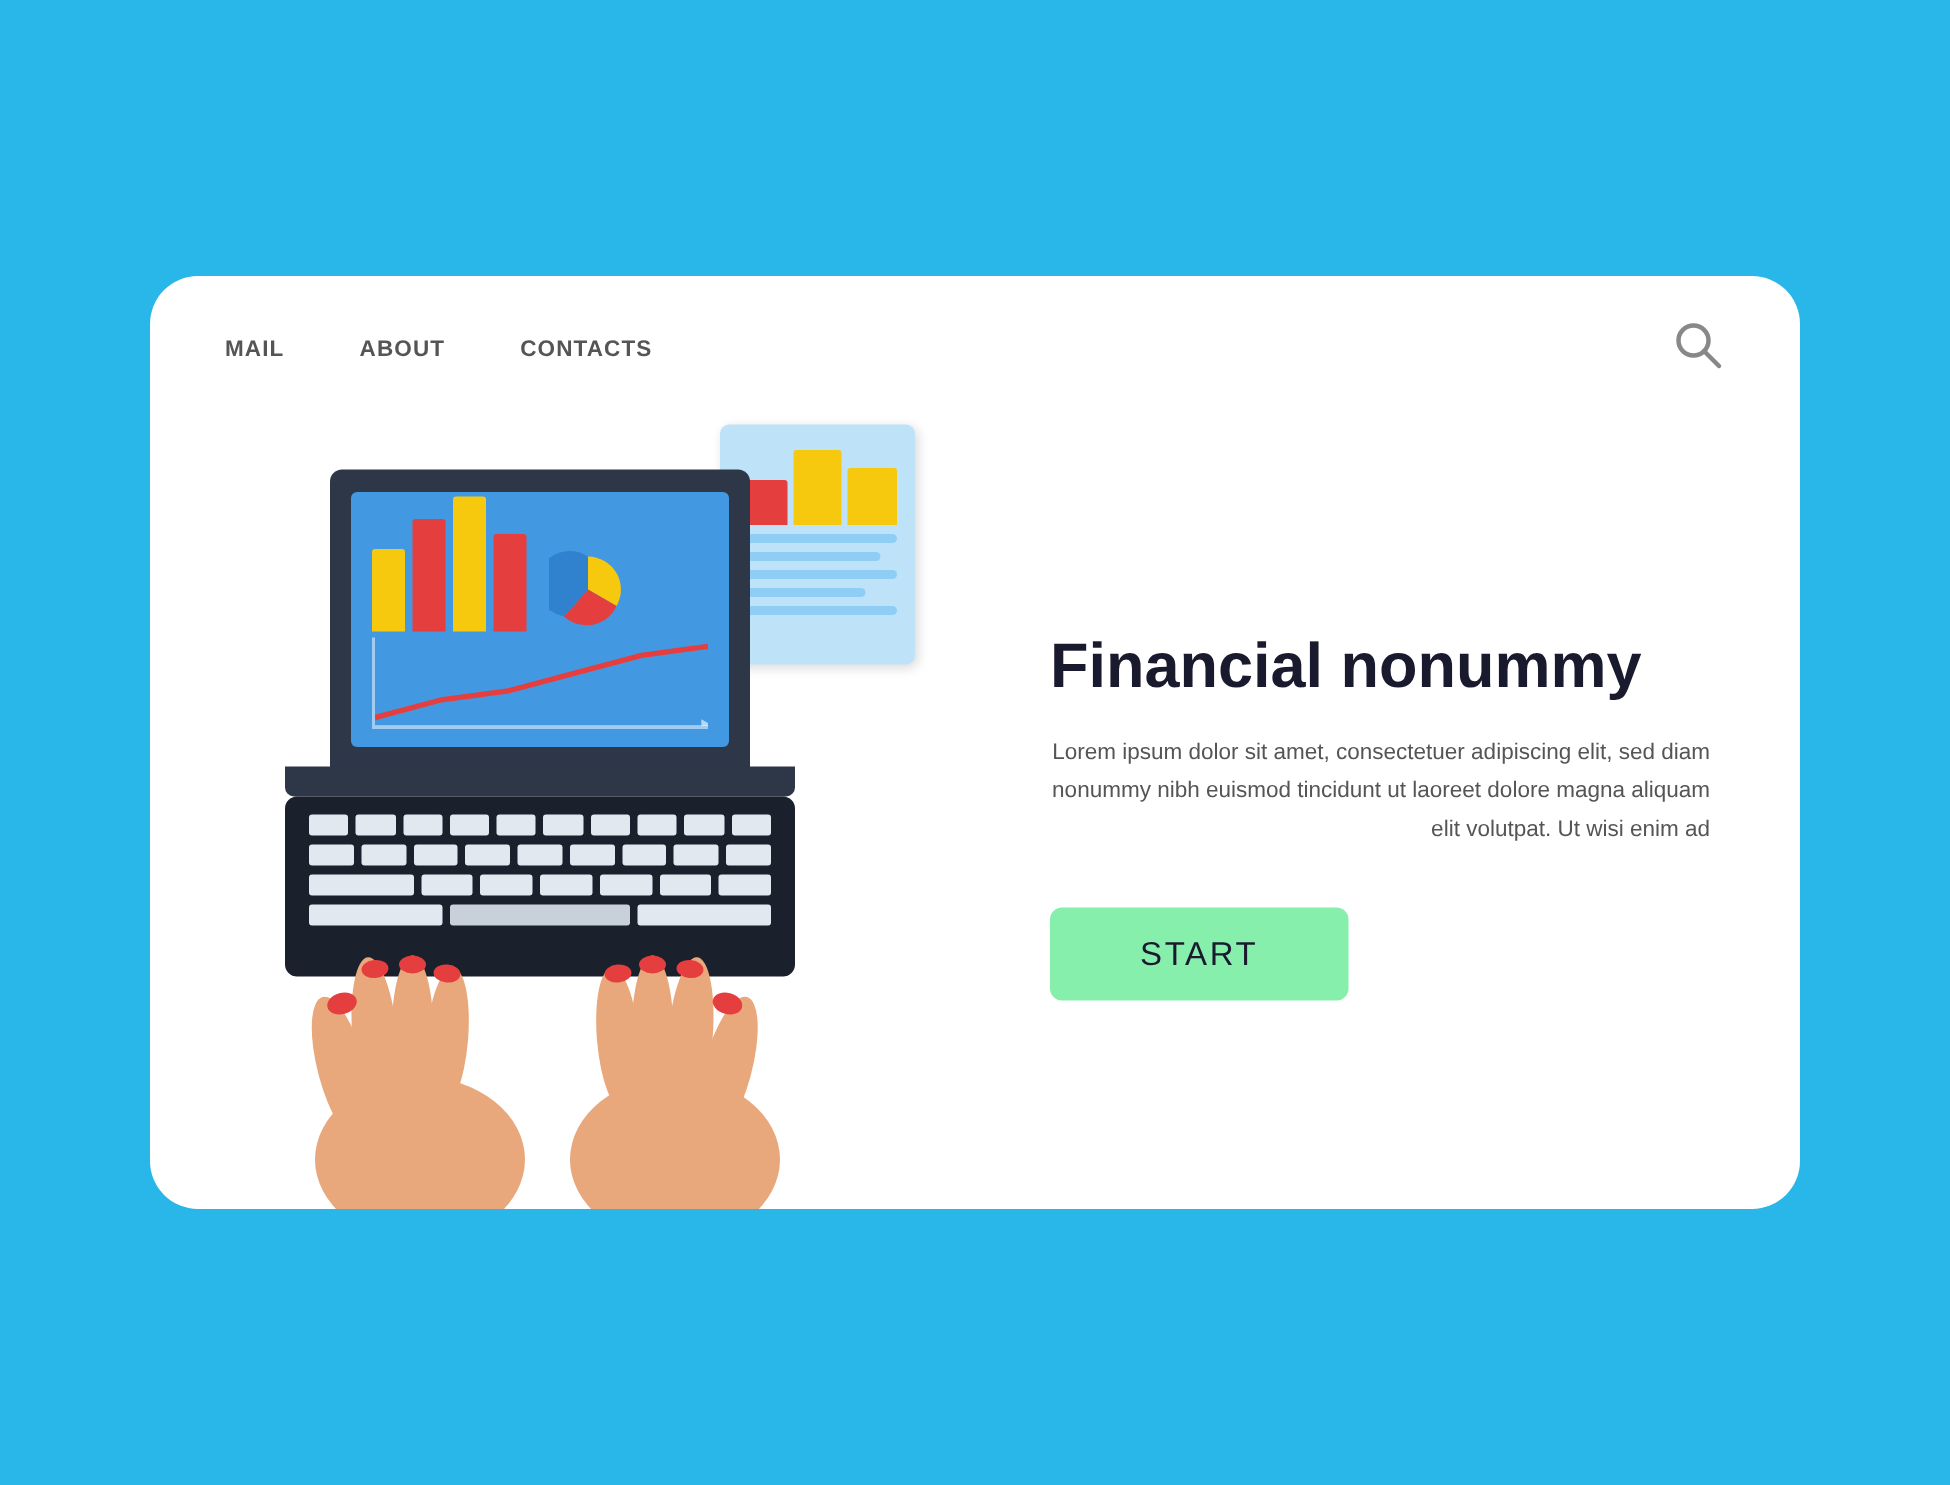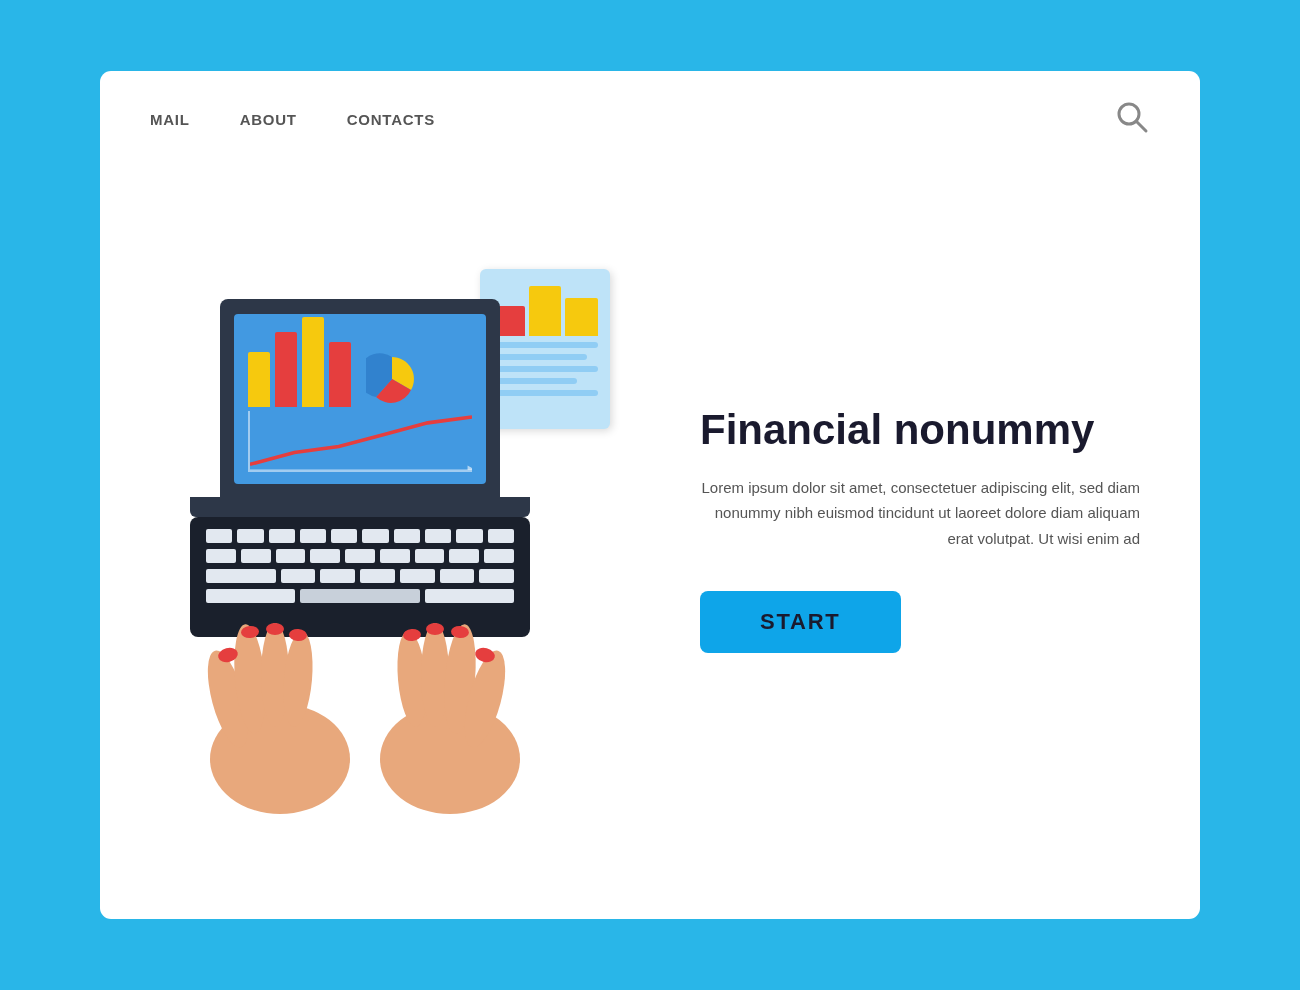--- a/index.html
+++ b/index.html
@@ -10,23 +10,23 @@
       background-color: #29b6e8;
       display: flex;
       align-items: center;
       justify-content: center;
       font-family: Arial, sans-serif;
       overflow: hidden;
     }
 
     .card {
       background: #fff;
-      border-radius: 11px;
+      border-radius: 32px;
       width: 1100px;
-      height: 848px;
+      height: 622px;
       position: relative;
       overflow: hidden;
       display: flex;
       flex-direction: column;
     }
 
     
     .navbar {
       display: flex;
       align-items: center;
@@ -197,26 +197,26 @@
     }
 
     .description-text {
       font-size: 15px;
       color: #555;
       line-height: 1.7;
       text-align: right;
     }
 
     .start-button {
-      background: #0ea5e9;
+      background: #86efac;
       border: none;
       border-radius: 8px;
       padding: 18px 60px;
       font-size: 22px;
-      font-weight: 700;
+      font-weight: 400;
       color: #1a1a2e;
       cursor: pointer;
       letter-spacing: 0.08em;
       align-self: flex-start;
       margin-top: 20px;
       text-transform: uppercase;
     }
   </style>
 </head>
 <body>
@@ -344,17 +344,17 @@
 
         <ellipse cx="252" cy="56" rx="9" ry="6" fill="#e53e3e" transform="rotate(-5,252,56)"></ellipse>
         <ellipse cx="275" cy="50" rx="9" ry="6" fill="#e53e3e"></ellipse>
         <ellipse cx="300" cy="53" rx="9" ry="6" fill="#e53e3e" transform="rotate(5,300,53)"></ellipse>
         <ellipse cx="325" cy="76" rx="10" ry="7" fill="#e53e3e" transform="rotate(15,325,76)"></ellipse>
       </svg>
     </div>
 
     <div class="right-content">
       <h1 class="main-title">Financial nonummy</h1>
-      <p class="description-text">Lorem ipsum dolor sit amet, consectetuer adipiscing elit, sed diam nonummy nibh euismod tincidunt ut laoreet dolore diam aliquam erat volutpat. Ut wisi enim ad</p>
+      <p class="description-text">Lorem ipsum dolor sit amet, consectetuer adipiscing elit, sed diam nonummy nibh euismod tincidunt ut laoreet dolore magna aliquam elit volutpat. Ut wisi enim ad</p>
       <button class="start-button">START</button>
     </div>
   </div>
 </div>
 
 </body></html>

